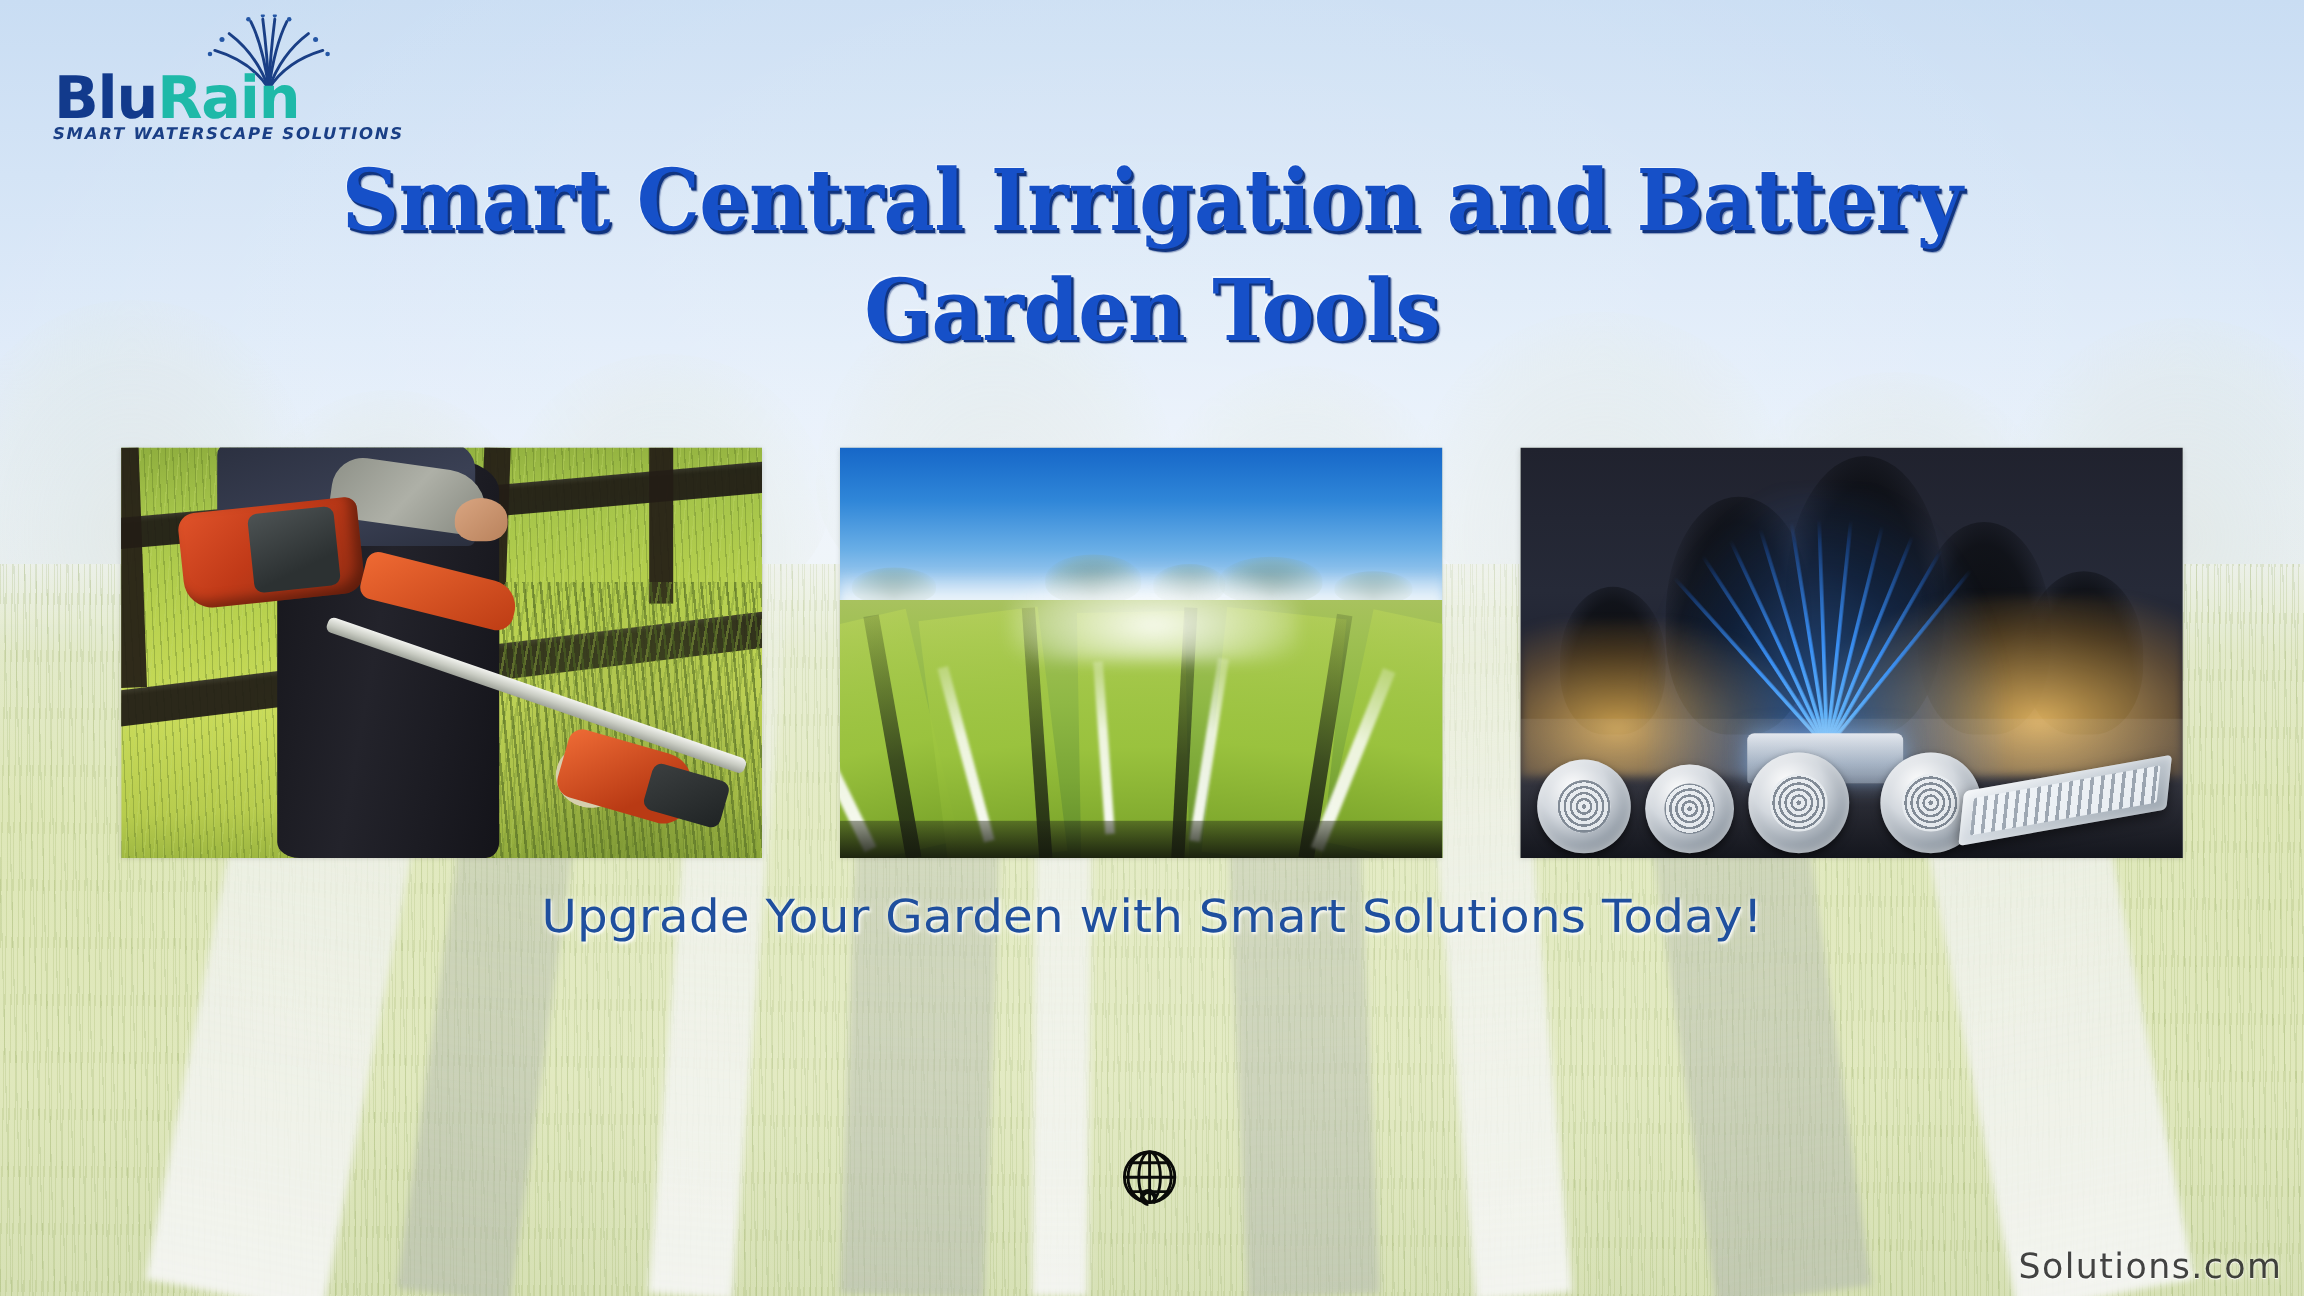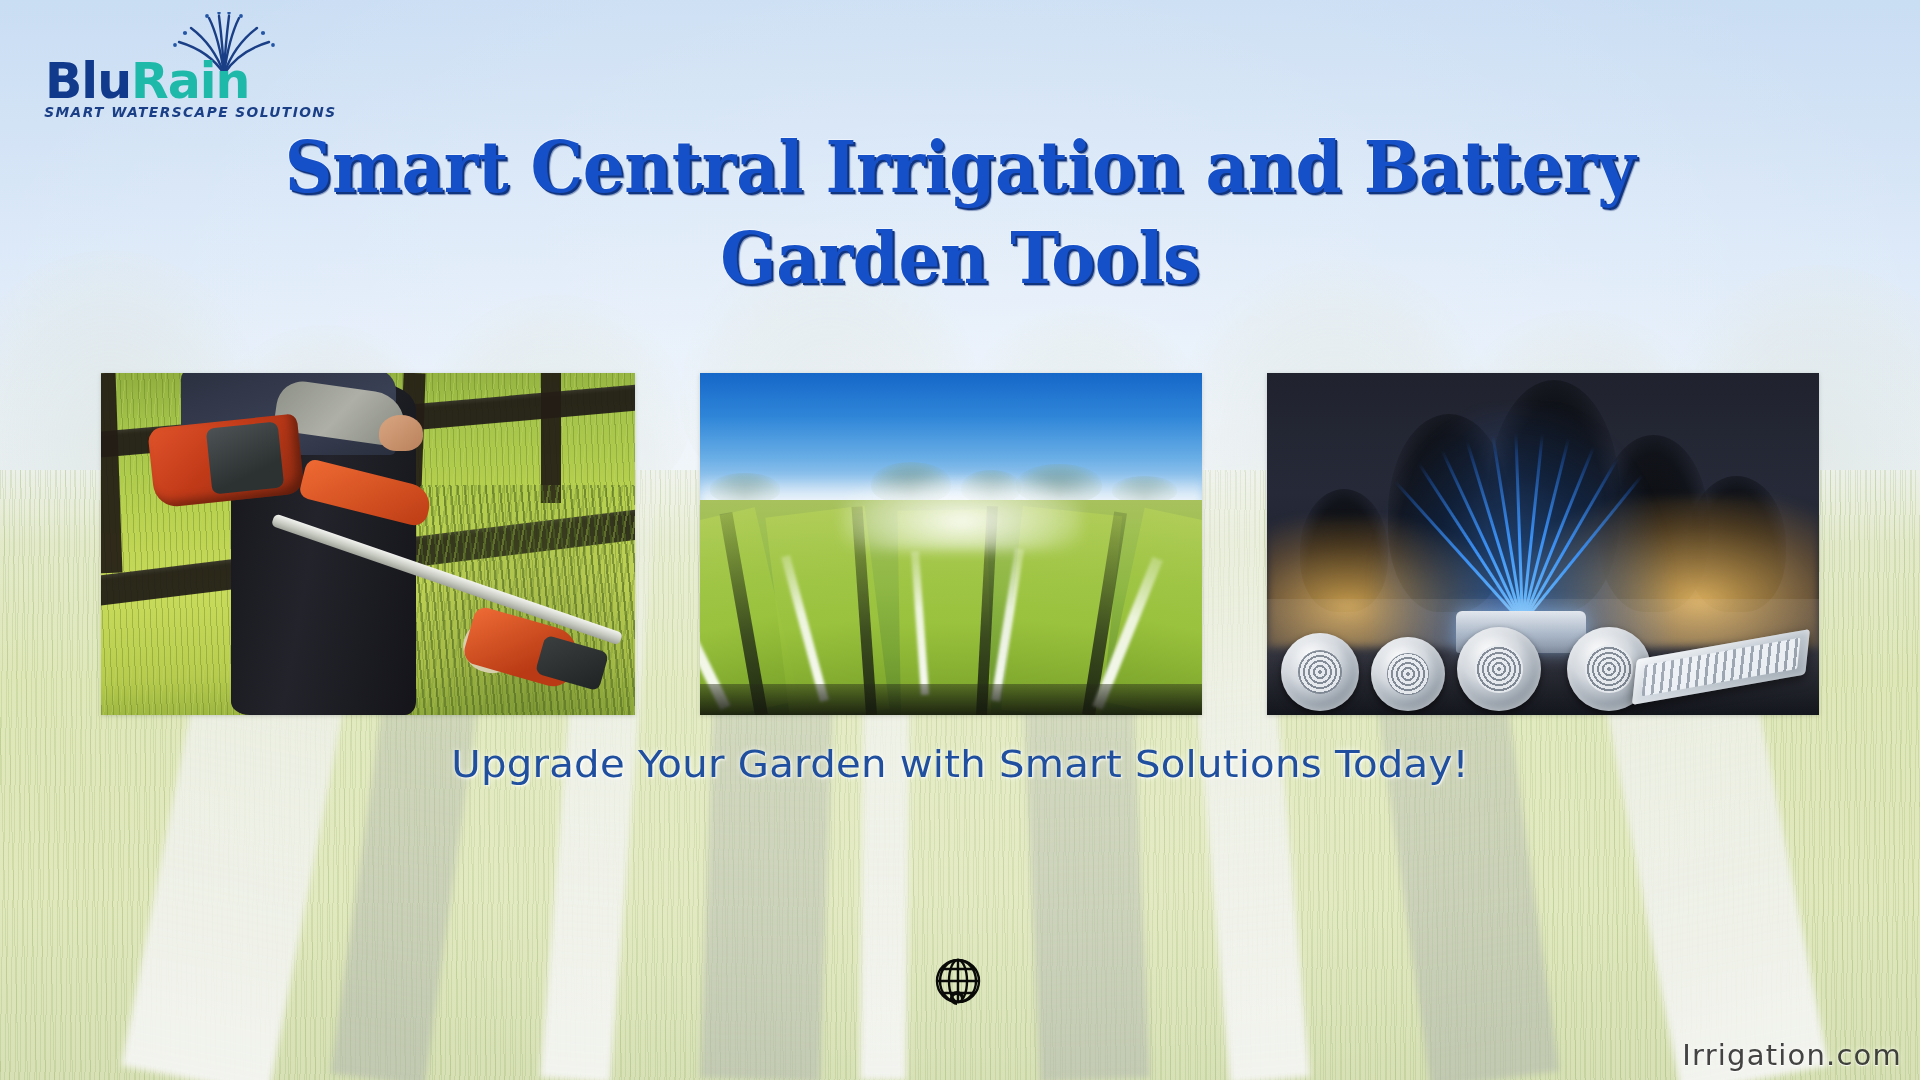--- a/index.html
+++ b/index.html
@@ -539,13 +539,13 @@
       <line x1="9" y1="14" x2="43" y2="14"></line>
       <line x1="9" y1="38" x2="43" y2="38"></line>
       <line x1="26" y1="5" x2="26" y2="47"></line>
     </g>
     <g fill="none" stroke="#0a0b09" stroke-width="2.2" stroke-linecap="round">
       <path d="M31 43 a6 6 0 1 0 -6 6 a5 5 0 0 1 0 -10 a5 5 0 0 1 5 5 v3"></path>
     </g>
   </svg>
 </div>
 
-<div id="watermark">Irrigation.com</div>
+<div id="watermark">Solutions.com</div>
 
 </body></html>

